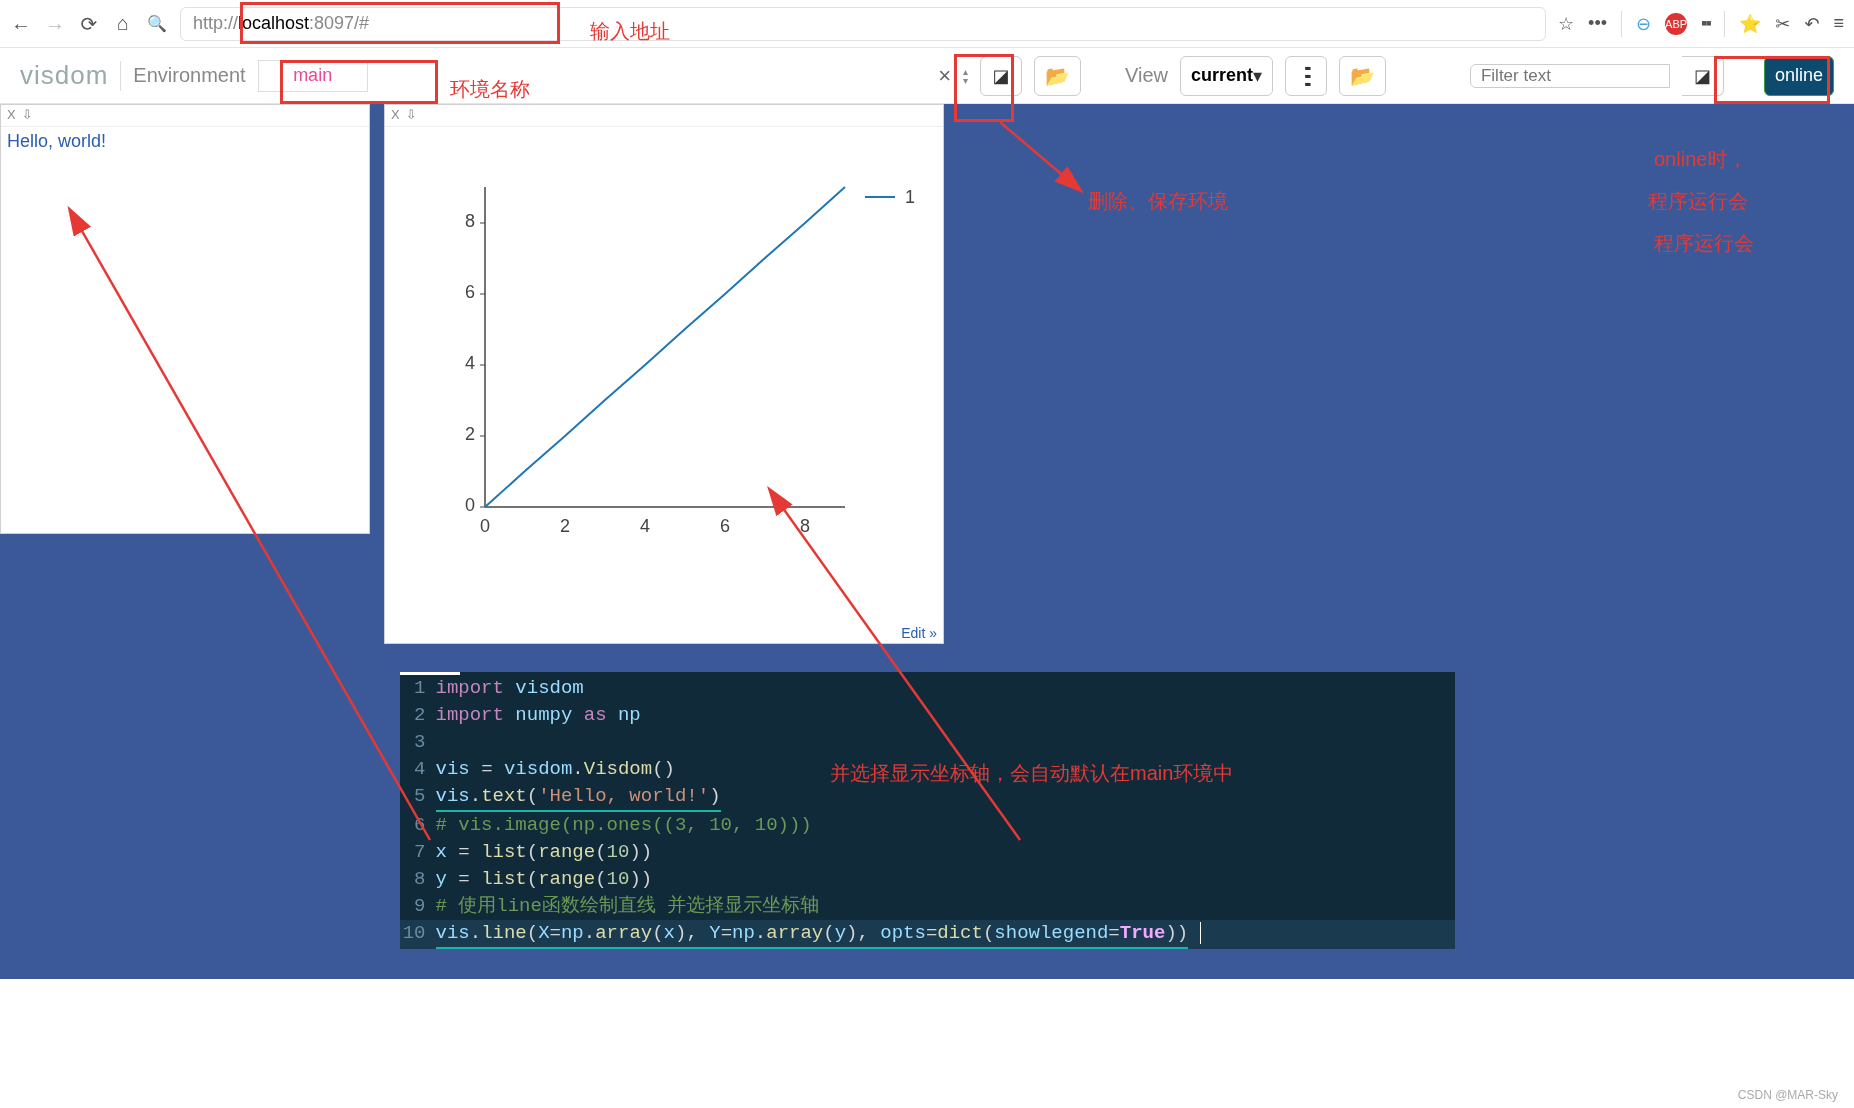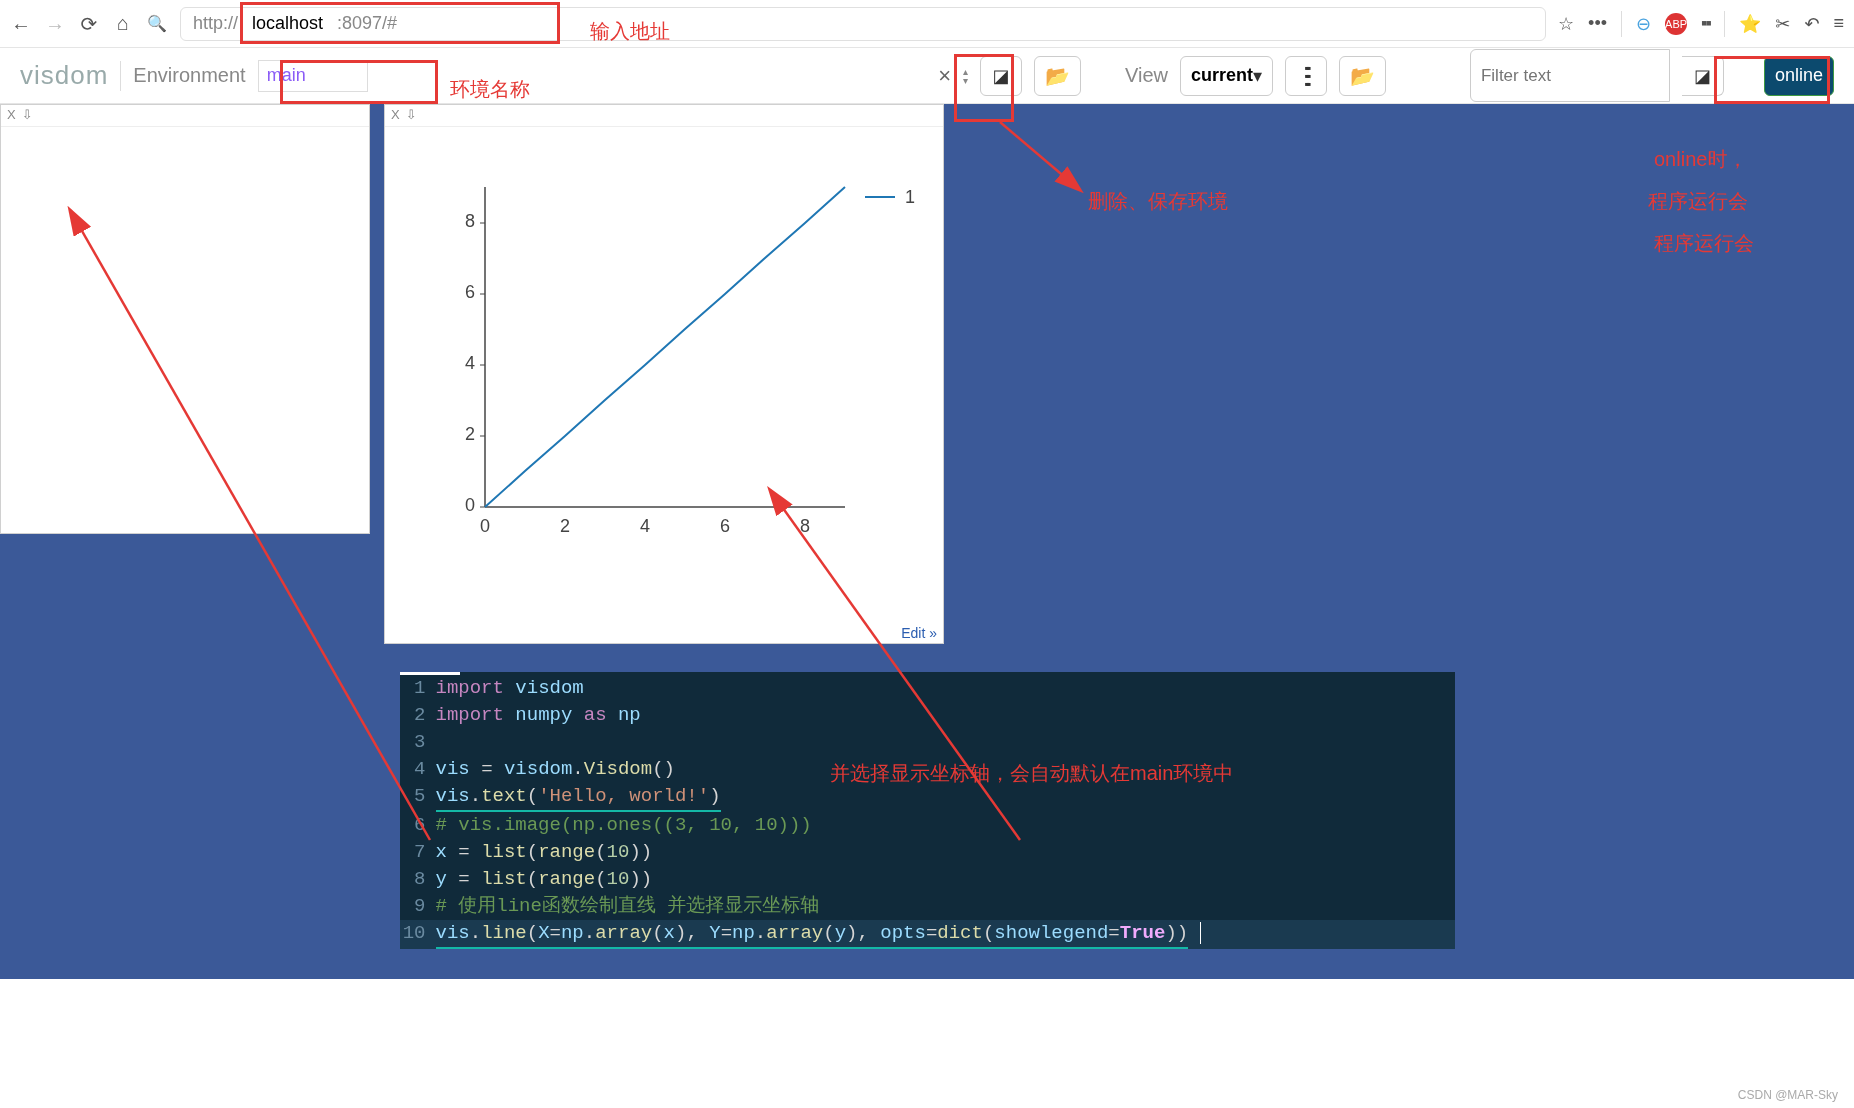--- a/index.html
+++ b/index.html
@@ -1,32 +1,32 @@
 <!DOCTYPE html>
 <html><head>
 <meta charset="utf-8">
 <style>
   * { box-sizing: border-box; margin: 0; padding: 0; }
   body { font-family: -apple-system, BlinkMacSystemFont, "Segoe UI", Helvetica, Arial, sans-serif; background: #fff; width: 1854px; height: 1108px; overflow: hidden; position: relative; }
   
   .chrome { display: flex; align-items: center; height: 48px; padding: 0 10px; border-bottom: 1px solid #e5e5e5; gap: 12px; color: #555; }
   .chrome .nav-ico { width: 22px; text-align: center; font-size: 20px; color: #555; }
-  .addr { flex: 1; display: flex; align-items: center; height: 34px; border: 1px solid #e0e0e0; border-radius: 6px; padding: 0 12px; color: #222; font-size: 18px; gap: 14px; }
+  .addr { flex: 1; display: flex; align-items: center; height: 34px; border: 1px solid #e0e0e0; border-radius: 6px; padding: 0 12px; color: #222; font-size: 18px; }
   .addr .host { color: #000; }
   .addr .rest { color: #888; }
   .right-icons { display: flex; align-items: center; gap: 14px; font-size: 18px; color: #555; }
   .vbar { width: 1px; height: 26px; background: #ddd; }
   
   .toolbar { display: flex; align-items: center; height: 56px; padding: 0 20px; border-bottom: 1px solid #e5e5e5; gap: 12px; color: #888; font-size: 20px; }
   .brand { font-size: 26px; color: #9aa; letter-spacing: 1px; }
-  .env-input { width: 110px; height: 32px; border: 1px solid #ddd; padding: 0 8px; color: #8b5cf6; font-size: 18px; }
+  .env-input { width: 110px; height: 32px; border: 1px solid #ddd; padding: 0 8px; color: #ec4899; font-size: 18px; text-align: center; }
   .spacer { flex: 1; }
   .btn { height: 40px; min-width: 42px; border: 1px solid #ccc; border-radius: 6px; background: #fff; display: inline-flex; align-items: center; justify-content: center; font-size: 18px; color: #333; padding: 0 10px; }
   .btn.green { background: #0c4a6e; border-color: #3e9a42; color: #fff; font-weight: 500; }
-  .filter { width: 200px; height: 53px; border: 1px solid #ccc; border-radius: 6px 0 0 6px; padding: 0 10px; font-size: 17px; color: #888; }
+  .filter { width: 200px; height: 24px; border: 1px solid #ccc; border-radius: 6px 0 0 6px; padding: 0 10px; font-size: 17px; color: #888; }
   .stepper { display: flex; flex-direction: column; font-size: 10px; line-height: 9px; color: #888; }
   
   .canvas { background: #3b5998; padding: 14px; position: relative; height: 568px; }
   .panel { position: absolute; background: #fff; border: 1px solid #d0d0d0; }
   .panel .hdr { height: 22px; font-size: 13px; color: #888; padding: 2px 6px; display: flex; gap: 6px; border-bottom: 1px solid #eee; }
   .panel .body { padding: 4px 6px; font-size: 18px; color: #2a5db0; }
   .panel .foot { position: absolute; right: 6px; bottom: 2px; font-size: 14px; color: #2a5db0; }
   
   .codewrap { background: #3b5998; padding: 0 0 30px 0; display: flex; justify-content: center; }
   .code { background: #102a3a; width: 1055px; font-family: Consolas, "Courier New", monospace; font-size: 19px; line-height: 27px; }
@@ -117,20 +117,21 @@
   <span style="width:16px"></span>
   <button class="btn green">online</button>
 </div>
 
 <div class="canvas">
   <div class="panel" style="left:0;top:0;width:370px;height:430px">
     <div class="hdr">
       <span>X</span>
       <span>⇩</span>
     </div>
+    <div class="body">Hello, world!</div>
   </div>
 
   <div class="panel" style="left:384px;top:0;width:560px;height:540px">
     <div class="hdr">
       <span>X</span>
       <span>⇩</span>
     </div>
     <svg width="540" height="480" viewBox="0 0 540 480">
       <g transform="translate(100,60)">
 

